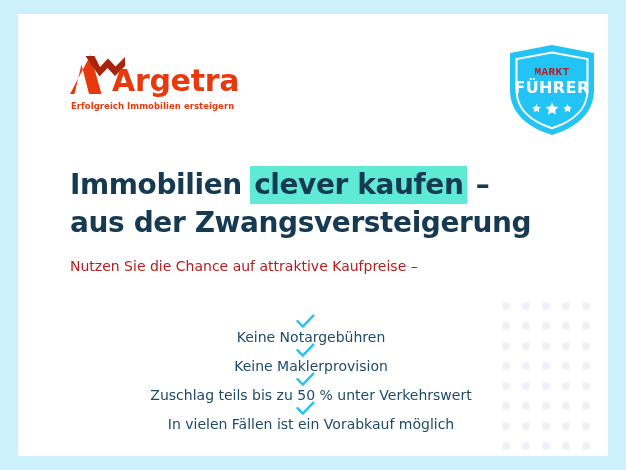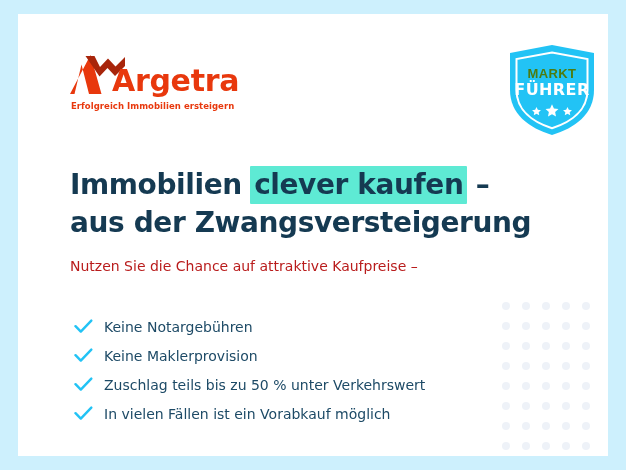--- a/index.html
+++ b/index.html
@@ -105,24 +105,24 @@
     height: 92px;
     display: flex;
     flex-direction: column;
     align-items: center;
     justify-content: flex-start;
     padding-top: 23px;
     box-sizing: border-box;
     pointer-events: none;
   }
   #badge-line1 {
-    font-family: Liberation Sans, sans-serif;
-    font-size: 13px;
-    font-weight: bold;
-    color: #4d7c0f;
+    font-family: Liberation Mono, monospace;
+    font-size: 11px;
+    font-weight: bold;
+    color: #b91c1c;
     letter-spacing: 0.4px;
     line-height: 1.05;
   }
   #badge-line2 {
     font-family: "DejaVu Sans", sans-serif;
     font-size: 16px;
     font-weight: bold;
     color: #ffffff;
     letter-spacing: 0.4px;
     line-height: 1.15;
@@ -175,20 +175,21 @@
   #checklist {
     position: absolute;
     left: 56px;
     top: 298px;
     width: 470px;
   }
   .check-item {
     display: flex;
     align-items: center;
     height: 29px;
+    flex-direction: column;
   }
   .check-icon {
     flex: 0 0 auto;
     width: 26px;
     height: 18px;
     display: flex;
     align-items: center;
   }
   .check-icon svg { display: block; }
   .check-label {

